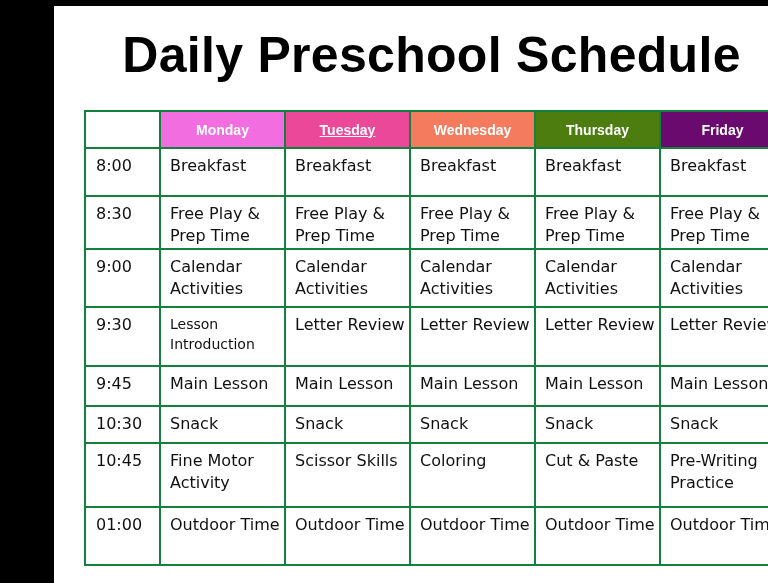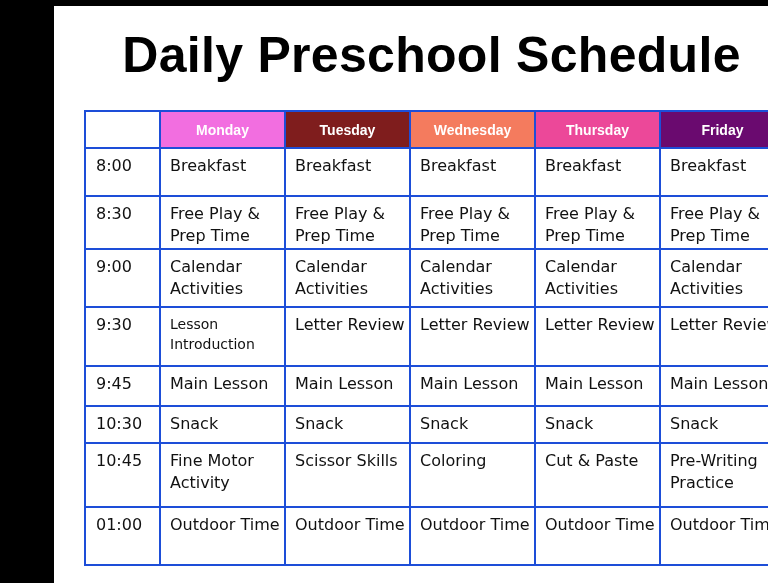--- a/index.html
+++ b/index.html
@@ -21,21 +21,21 @@
       font-weight: bold; font-size: 50px; color: #000;
       letter-spacing: 0.3px;
     }
     table.sched {
       position: absolute; left: 30px; top: 104px;
       border-collapse: collapse;
       table-layout: fixed;
       width: 702px;
     }
     table.sched th, table.sched td {
-      border: 2px solid #1d4ed8;
+      border: 2px solid #15803d;
       vertical-align: top;
       text-align: left;
       padding: 0;
     }
     table.sched th {
       height: 35px;
       font-family: "Liberation Sans", sans-serif;
       font-weight: bold; font-size: 14px;
       text-align: center; vertical-align: middle;
       color: #fff;
@@ -62,23 +62,23 @@
         <col class="c-day">
         <col class="c-day">
         <col class="c-day">
         <col class="c-day">
         <col class="c-day">
     </colgroup>
     <thead>
       <tr>
         <th class="time-h">Time</th>
         <th style="background: rgb(242, 110, 224);">Monday</th>
-        <th style="background: #7f1d1d;">Tuesday</th>
+        <th style="background: #ec4899; text-decoration: underline;">Tuesday</th>
         <th style="background: rgb(244, 123, 94);">Wednesday</th>
-        <th style="background: #ec4899;">Thursday</th>
+        <th style="background: #4d7c0f;">Thursday</th>
         <th style="background: rgb(106, 10, 111);">Friday</th>
       </tr>
     </thead>
     <tbody id="sched-body">
         <tr style="height: 48px; padding-left: 32px;">
           <td class="time">8:00</td>
           <td>Breakfast</td>
           <td>Breakfast</td>
           <td>Breakfast</td>
           <td>Breakfast</td>

